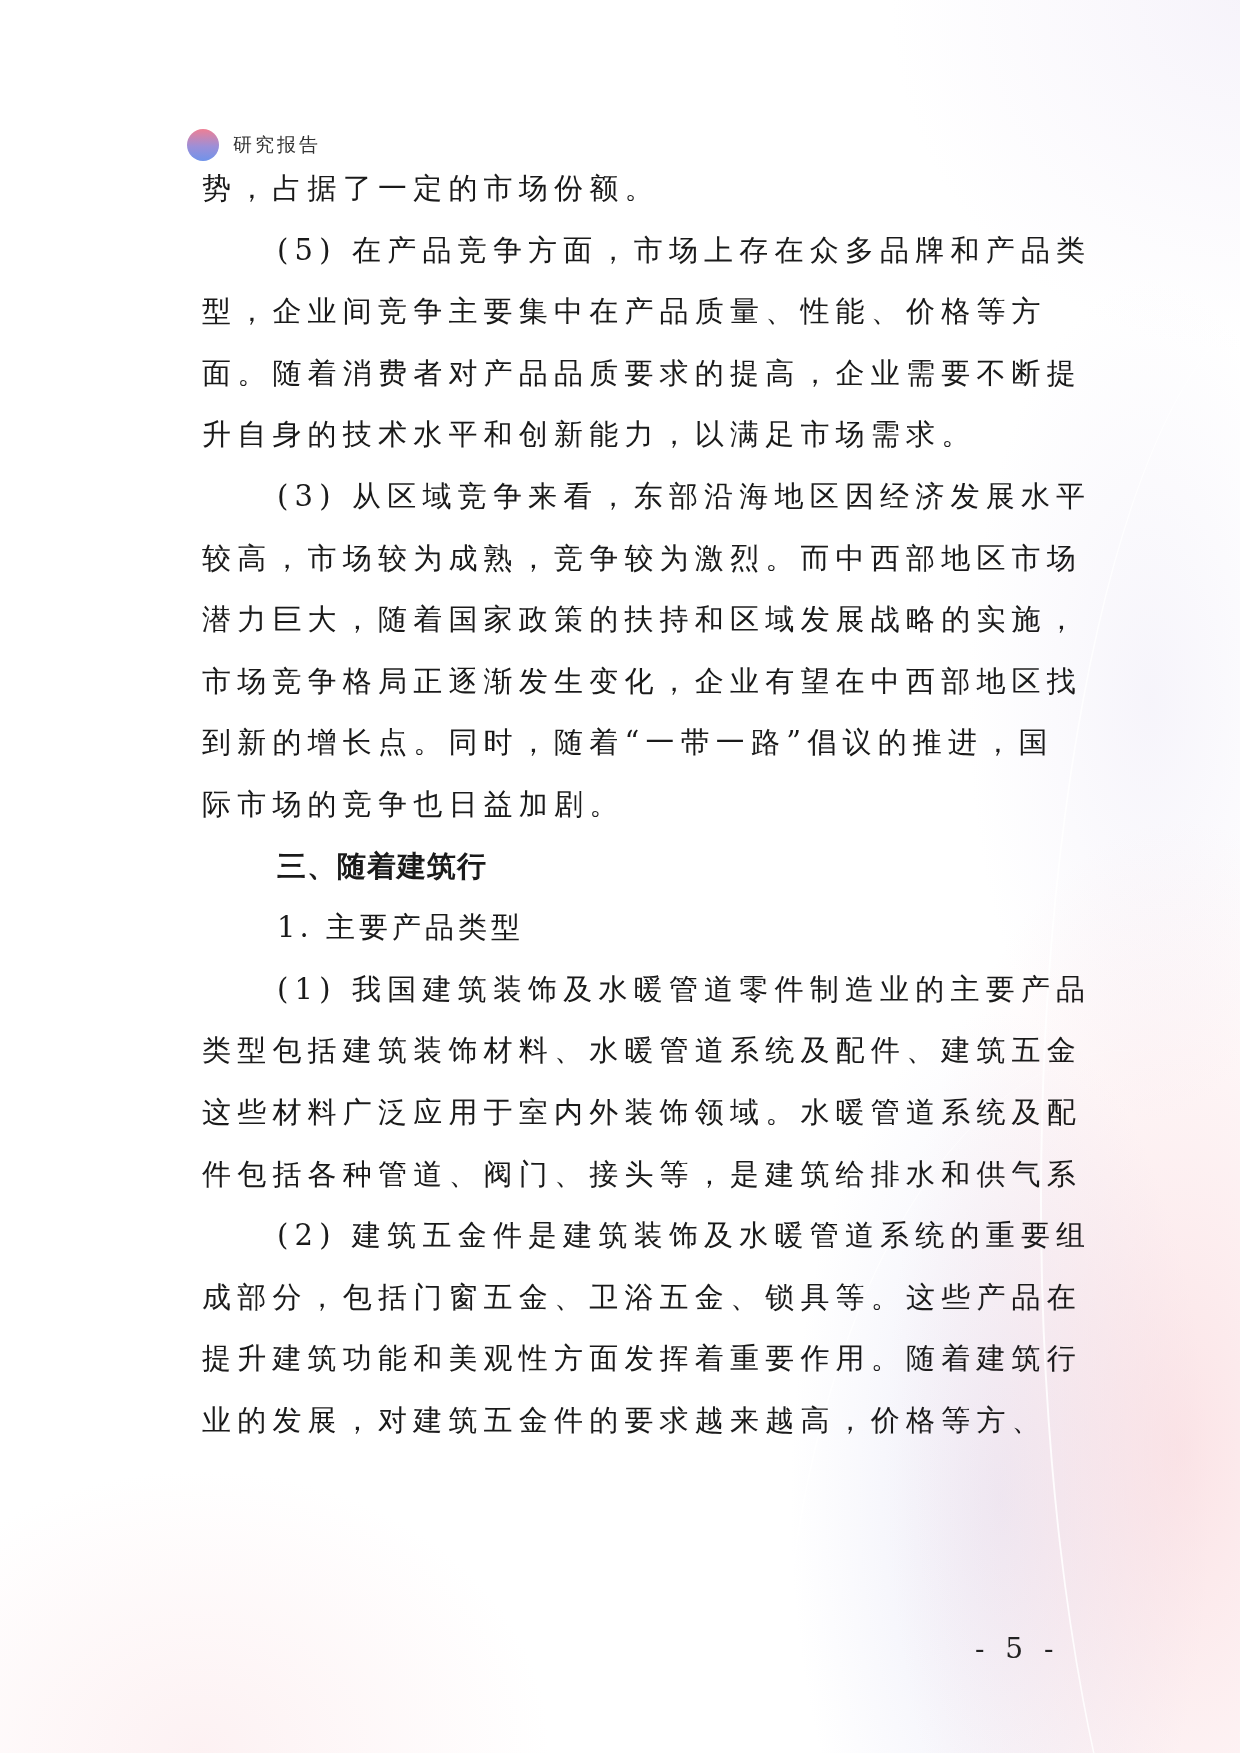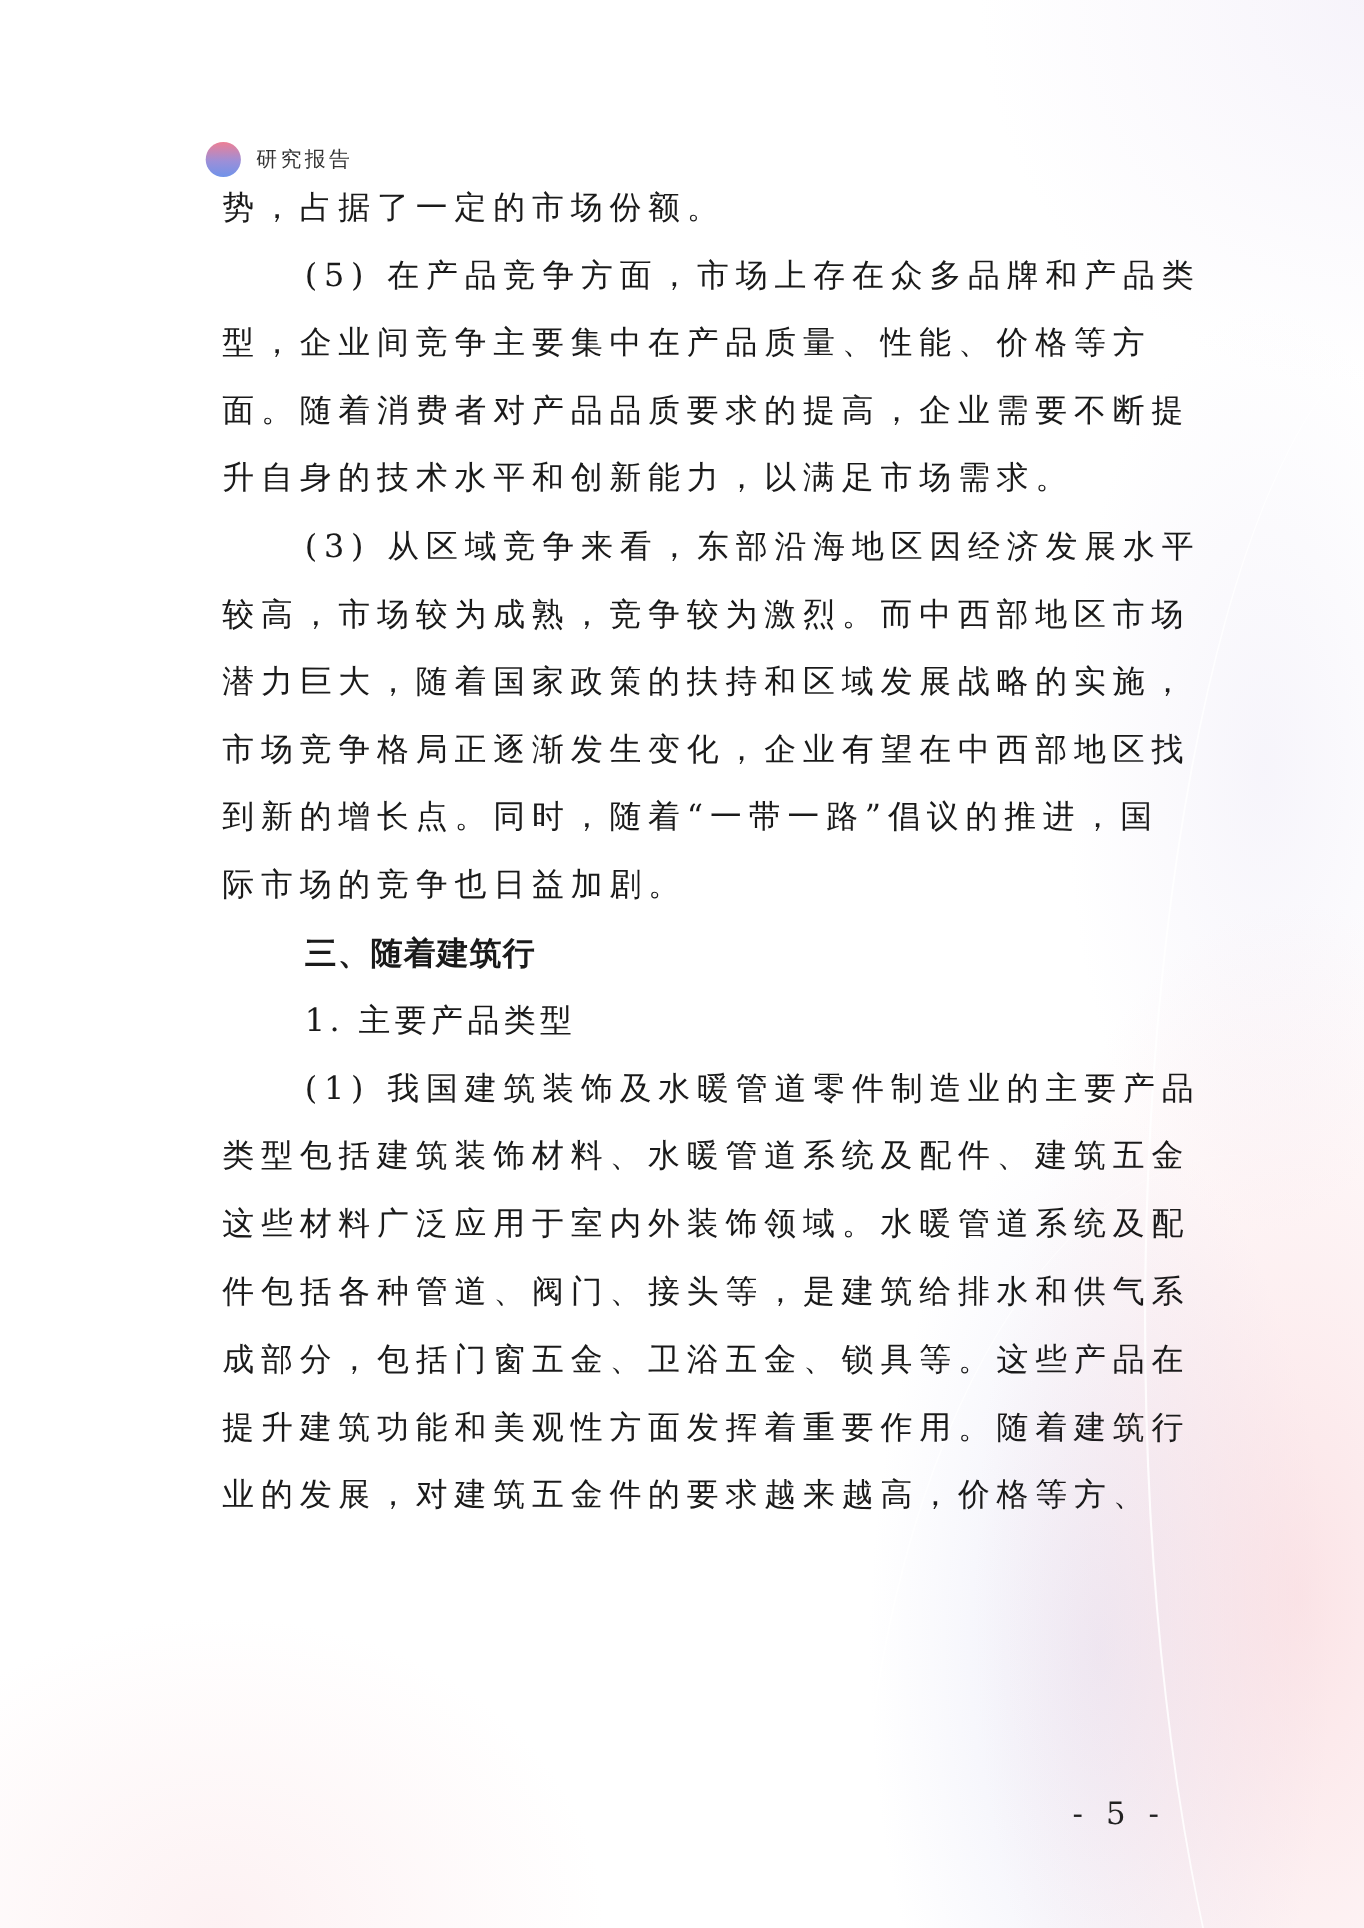--- a/index.html
+++ b/index.html
@@ -74,18 +74,19 @@
   <div class="line">潜力巨大，随着国家政策的扶持和区域发展战略的实施，</div>
   <div class="line">市场竞争格局正逐渐发生变化，企业有望在中西部地区找</div>
   <div class="line">到新的增长点。同时，随着“一带一路”倡议的推进，国</div>
   <div class="line">际市场的竞争也日益加剧。</div>
   <div class="line indent heading">三、随着建筑行</div>
   <div class="line indent subheading">1. 主要产品类型</div>
   <div class="line indent">(1) 我国建筑装饰及水暖管道零件制造业的主要产品</div>
   <div class="line">类型包括建筑装饰材料、水暖管道系统及配件、建筑五金</div>
   <div class="line">这些材料广泛应用于室内外装饰领域。水暖管道系统及配</div>
   <div class="line">件包括各种管道、阀门、接头等，是建筑给排水和供气系</div>
+  <div class="line indent">(2) 建筑五金件是建筑装饰及水暖管道系统的重要组</div>
   <div class="line">成部分，包括门窗五金、卫浴五金、锁具等。这些产品在</div>
   <div class="line">提升建筑功能和美观性方面发挥着重要作用。随着建筑行</div>
   <div class="line">业的发展，对建筑五金件的要求越来越高，价格等方、</div>
 </div>
 
 <div class="page-num">- 5 -</div>
 
 </body></html>

